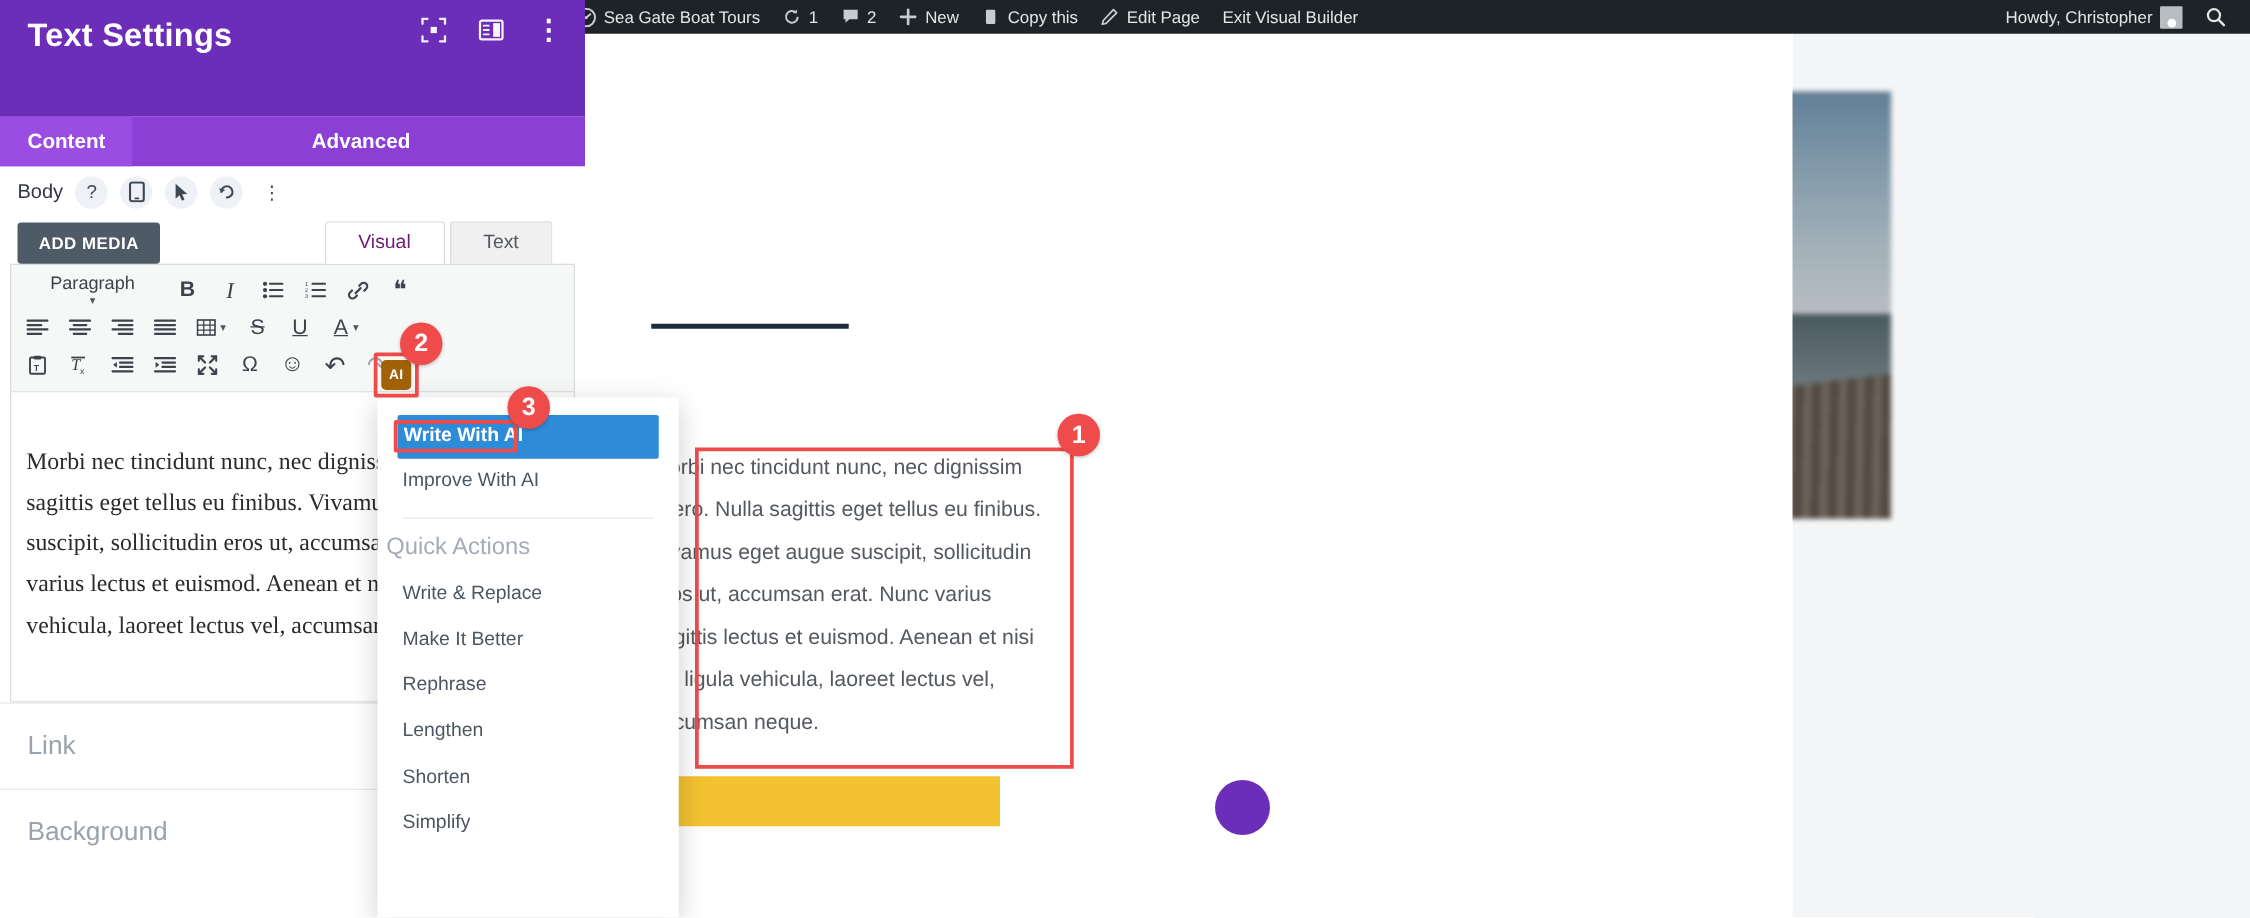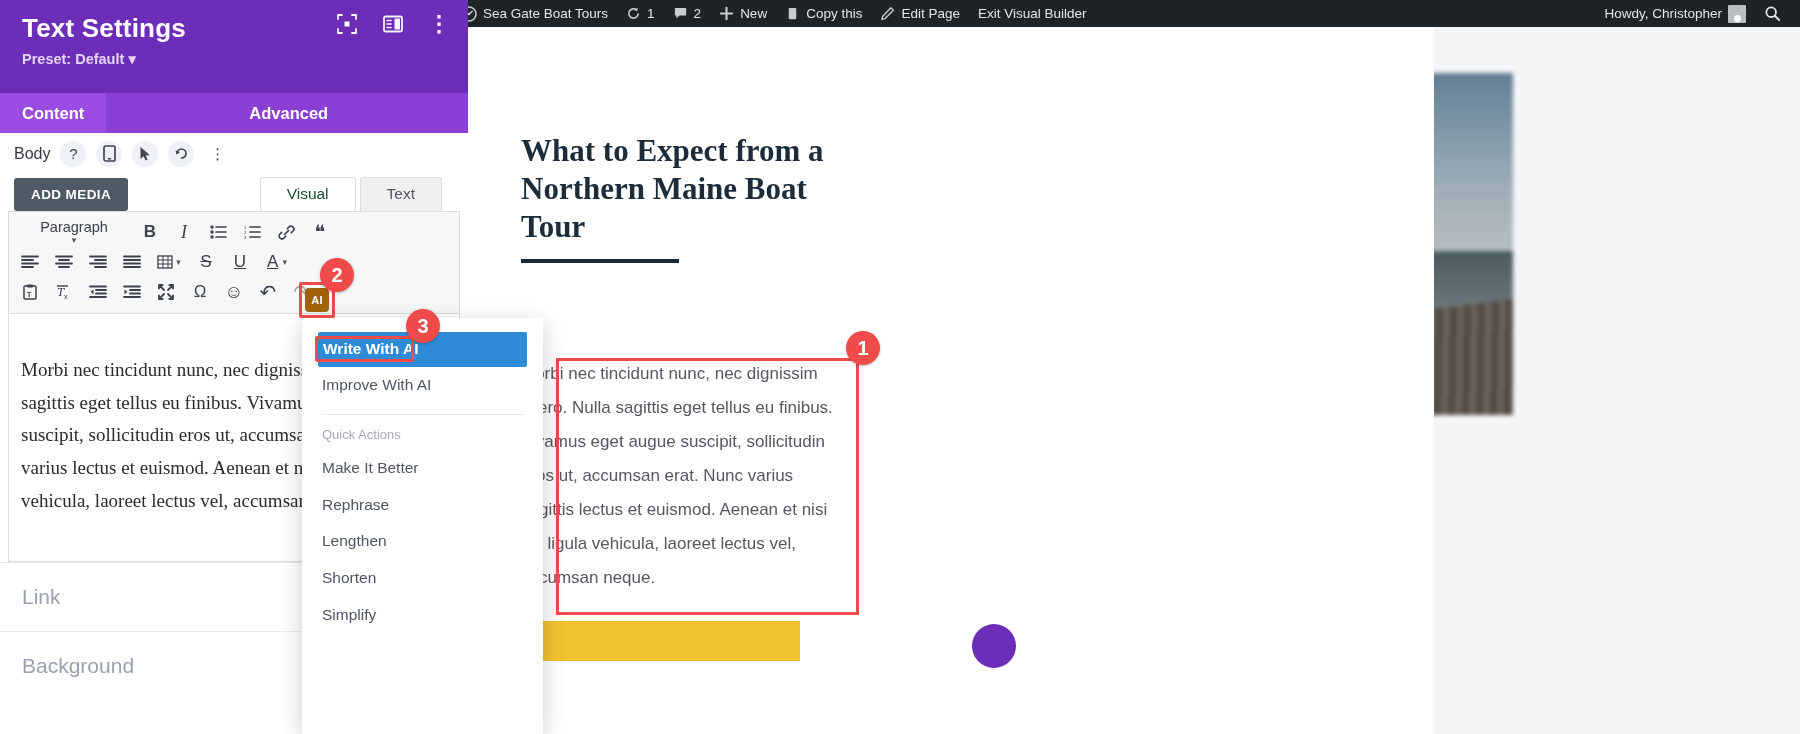--- a/index.html
+++ b/index.html
@@ -77,21 +77,21 @@
     padding: 9px 17px; border: none; border-radius: 3px;
     cursor: pointer;
     margin-top: 18px;
   }
   .tab-group { position: absolute; right: 18px; bottom: 0; display: flex; gap: 4px; }
   .ed-tab {
     background: #f0f0f1; border: 1px solid #dcdcde; border-bottom: none;
     padding: 7px 26px 8px 26px; font-size: 15.5px; color: #50575e;
     border-radius: 3px 3px 0 0; cursor: pointer;
   }
-  .ed-tab.active { background: #fff; border-color: #dcdcde; color: #14532d; }
+  .ed-tab.active { background: #fff; border-color: #dcdcde; color: #701a75; }
 
   .mce-toolbar {
     background: #f6f7f7; border: 1px solid #dcdcde;
     padding: 5px 6px 6px 6px;
   }
   .mce-row { display: flex; align-items: center; gap: 4px; height: 30px; }
   .mce-btn {
     width: 30px; height: 28px; display: flex; align-items: center; justify-content: center;
     color: #3c434a; font-size: 16px; cursor: pointer; border-radius: 2px;
   }
@@ -147,21 +147,21 @@
   }
   .ai-item {
     padding: 9px 20px; color: #4d5660; cursor: pointer; line-height: 1.2;
   }
   .ai-item.selected {
     background: #2e8bd8; color: #fff; font-weight: bold;
     margin: 0 16px; padding: 8px 5px; border-radius: 2px;
   }
   .ai-sep { height: 1px; background: #e6e9ec; margin: 11px 20px 6px 20px; }
   .ai-group-label {
-    padding: 6px 20px 8px 20px; color: #a5acb5; font-size: 13px;
+    padding: 6px 20px 8px 7px; color: #a5acb5; font-size: 19px;
   }
   #write-hl {
     position: absolute; left: 315px; top: 336px;
     width: 99px; height: 26px;
     border: 3px solid #ef4b4b; border-radius: 2px;
     z-index: 62; pointer-events: none;
   }
 
   
   .badge {
@@ -373,21 +373,20 @@
           <div class="wing-down"></div>
           <div class="body"></div>
           <div class="head"></div>
           <div class="beak"></div>
           <div class="foot"></div>
         </div>
       </div>
     </div>
 
     <div id="content-card">
-      <h1 class="page-h1">What to Expect from a Northern Maine Boat Tour</h1>
       <div class="h1-rule"></div>
       <p class="page-para">Morbi nec tincidunt nunc, nec dignissim libero. Nulla sagittis eget tellus eu finibus. Vivamus eget augue suscipit, sollicitudin eros ut, accumsan erat. Nunc varius sagittis lectus et euismod. Aenean et nisi vel ligula vehicula, laoreet lectus vel, accumsan neque.</p>
       <div id="yellow-bar"></div>
       <div id="purple-dot"></div>
     </div>
 
     <div id="para-hl"></div>
   </div>
 
   <div id="adminbar">
@@ -450,24 +449,20 @@
           <path d="M11.4 11.4 L16 16" stroke="#e4e6e8" stroke-width="2.1" stroke-linecap="round"></path>
         </svg>
       </div>
     </div>
   </div>
 
   <div id="settings-panel">
 
     <div class="panel-header">
       <div class="panel-title">Text Settings</div>
-      <div class="panel-preset">
-        <span>Preset: Default</span>
-        <span>▾</span>
-      </div>
       <div class="panel-header-icons">
         <svg class="hdr-ico" viewBox="0 0 22 22">
           <path d="M2 6 V2 H6 M16 2 H20 V6 M20 16 V20 H16 M6 20 H2 V16" fill="none" stroke="#fff" stroke-width="1.8" stroke-linecap="round"></path>
           <rect x="8.5" y="8.5" width="5" height="5" fill="#fff"></rect>
         </svg>
         <svg class="hdr-ico" viewBox="0 0 22 22">
           <rect x="2" y="3.5" width="18" height="15" rx="1.5" fill="none" stroke="#fff" stroke-width="1.8"></rect>
           <rect x="12.5" y="5.5" width="5.5" height="11" fill="#fff"></rect>
           <path d="M5 7.5 H9 M5 11 H9 M5 14.5 H9" stroke="#fff" stroke-width="1.5" stroke-linecap="round"></path>
         </svg>
@@ -635,20 +630,21 @@
 
     <div class="panel-section">Link</div>
     <div class="panel-section">Background</div>
   </div>
 
   <div id="ai-menu">
     <div class="ai-item selected">Write With AI</div>
     <div class="ai-item">Improve With AI</div>
     <div class="ai-sep"></div>
     <div class="ai-group-label">Quick Actions</div>
+    <div class="ai-item">Write &amp; Replace</div>
     <div class="ai-item">Make It Better</div>
     <div class="ai-item">Rephrase</div>
     <div class="ai-item">Lengthen</div>
     <div class="ai-item">Shorten</div>
     <div class="ai-item">Simplify</div>
   </div>
 
   <div id="ai-button">AI</div>
   <div id="ai-button-hl"></div>
   <div id="write-hl"></div>

